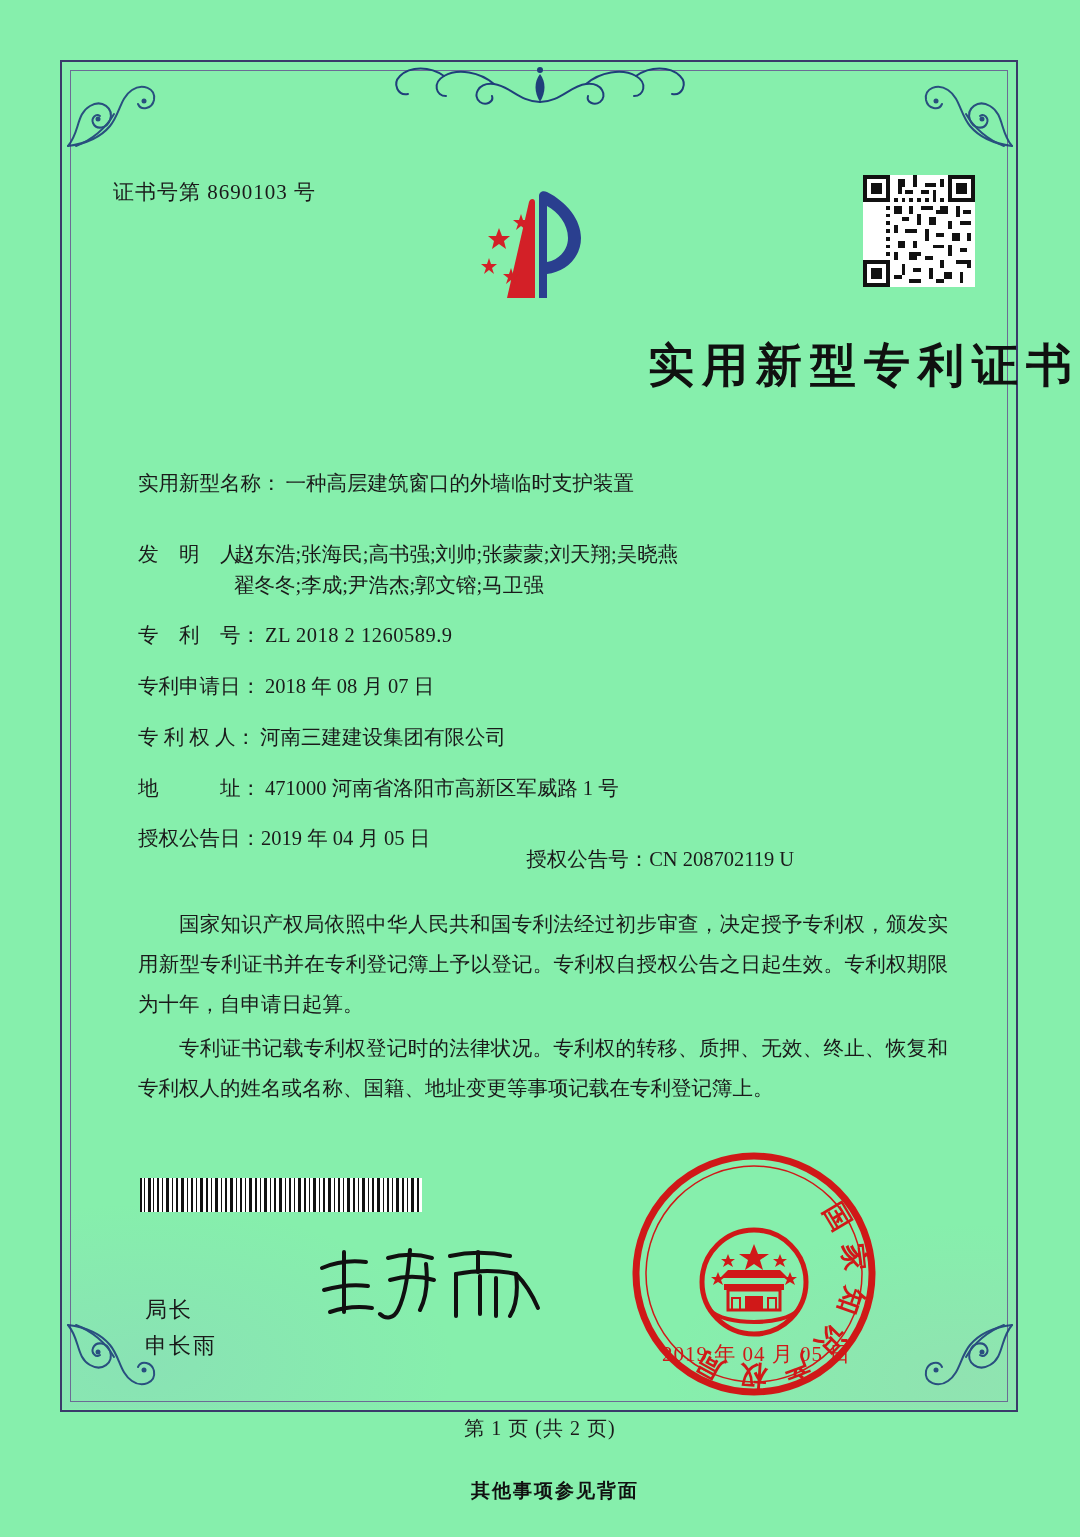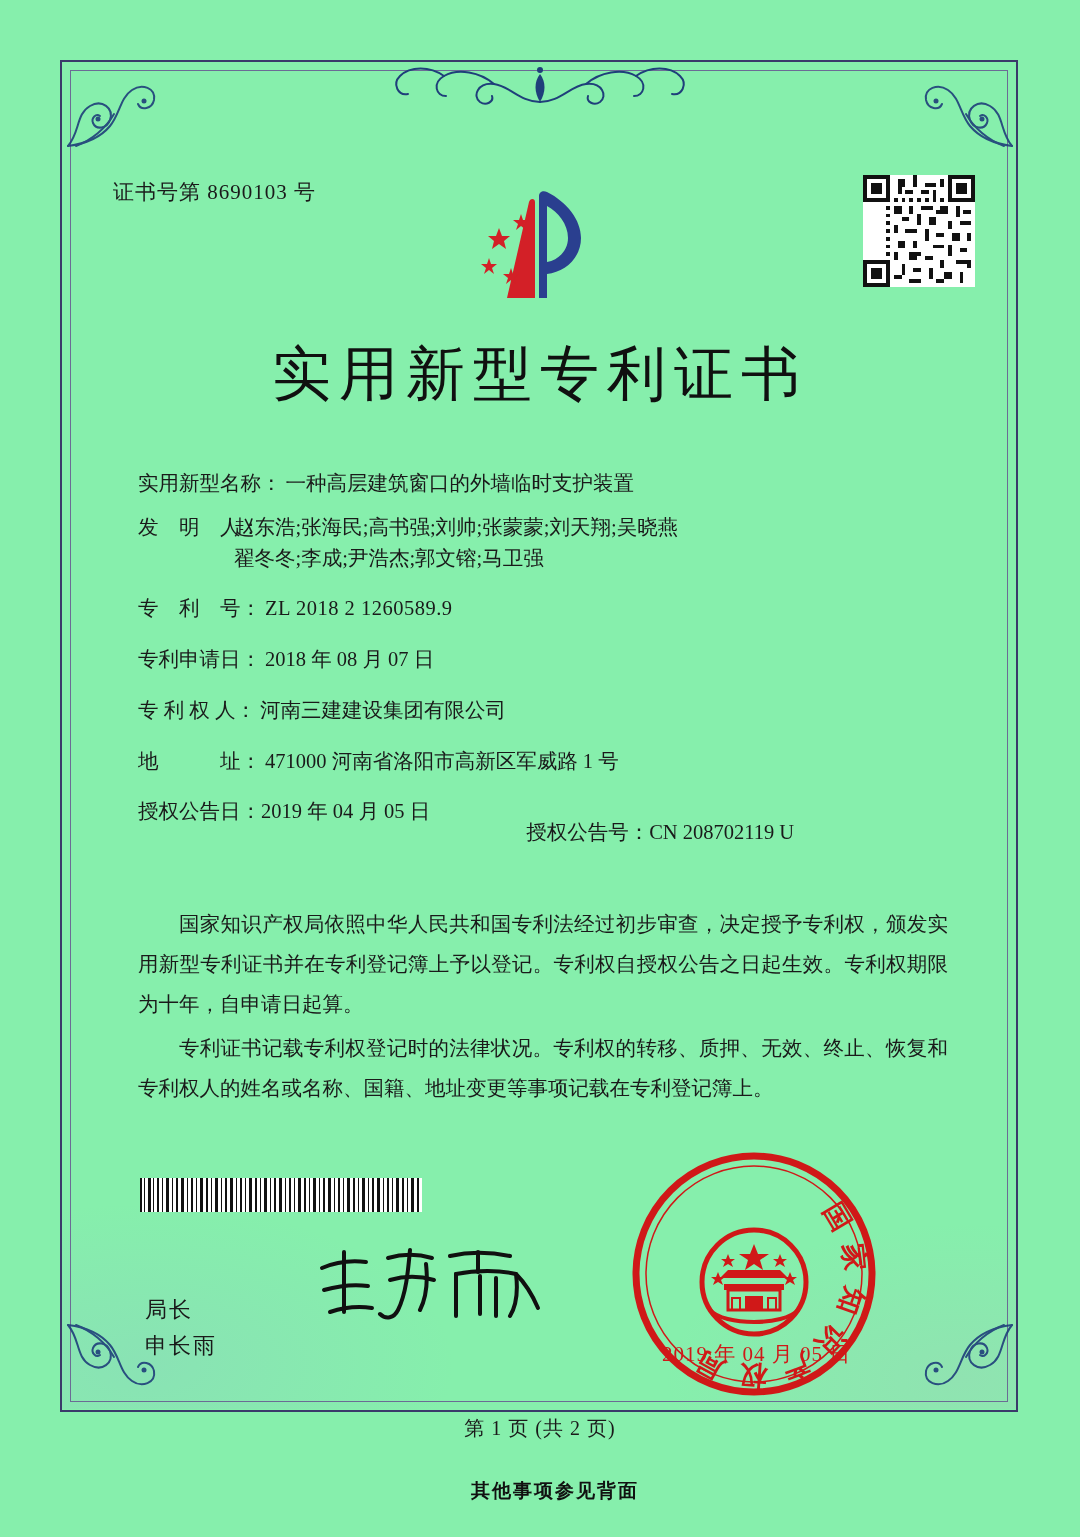--- a/index.html
+++ b/index.html
@@ -84,23 +84,23 @@
     right: 105px; top: 175px;
     width: 112px; height: 112px;
   }
   .qr svg { width:100%; height:100%; display:block; }
 
   
   .title {
     position: absolute;
     left: 0; right: 0;
     top: 335px;
-    text-align: center;
-    font-size: 59px;
-    font-weight: normal;
+    text-align: right;
+    font-size: 46px;
+    font-weight: bold;
     letter-spacing: 8px;
     font-family: "Liberation Serif", "DejaVu Serif", serif;
     color: #101010;
   }
 
   
   .fields {
     position: absolute;
     left: 138px;
     top: 468px;
@@ -116,21 +116,21 @@
   .field-label {
     white-space: pre;
     flex: 0 0 auto;
   }
   .field-value {
     flex: 1 1 auto;
     padding-left: 4px;
   }
   .field-value .sub-line { display: block; }
 
-  .row-name   { margin-bottom: 13px; }
+  .row-name   { margin-bottom: 40px; }
   .row-inventor .field-label { width: 92px; }
   .row-patentno { margin-top: 2px; }
   .row-mono .field-value { font-family: Liberation Serif, serif; letter-spacing: 0.5px; }
 
   .row-two-col { display: flex; }
   .row-two-col .col-b { margin-left: 96px; margin-top: 21px; }
 
   
   .paragraphs {
     position: absolute;

